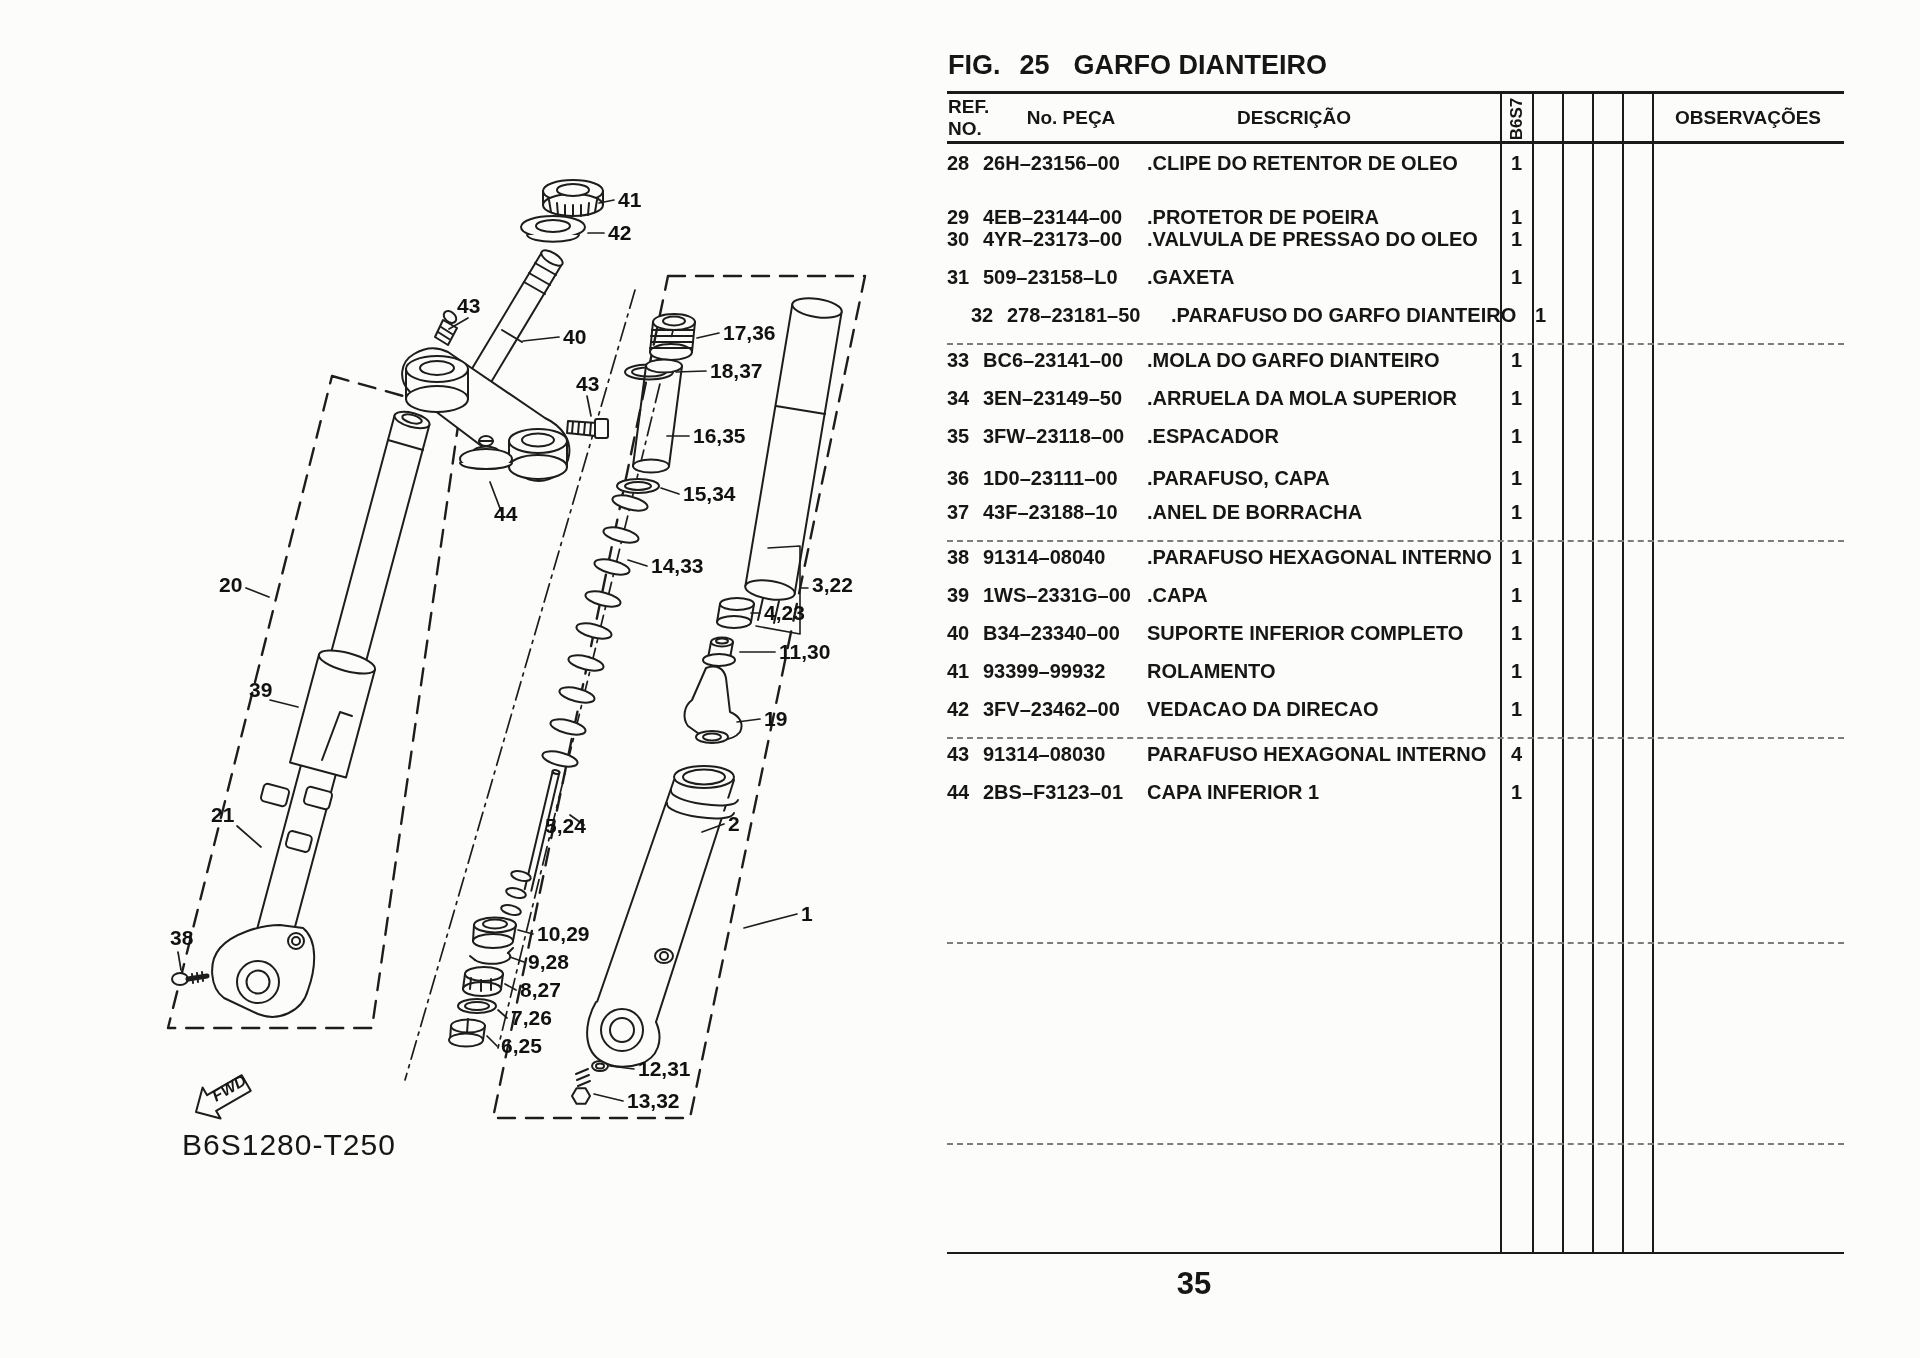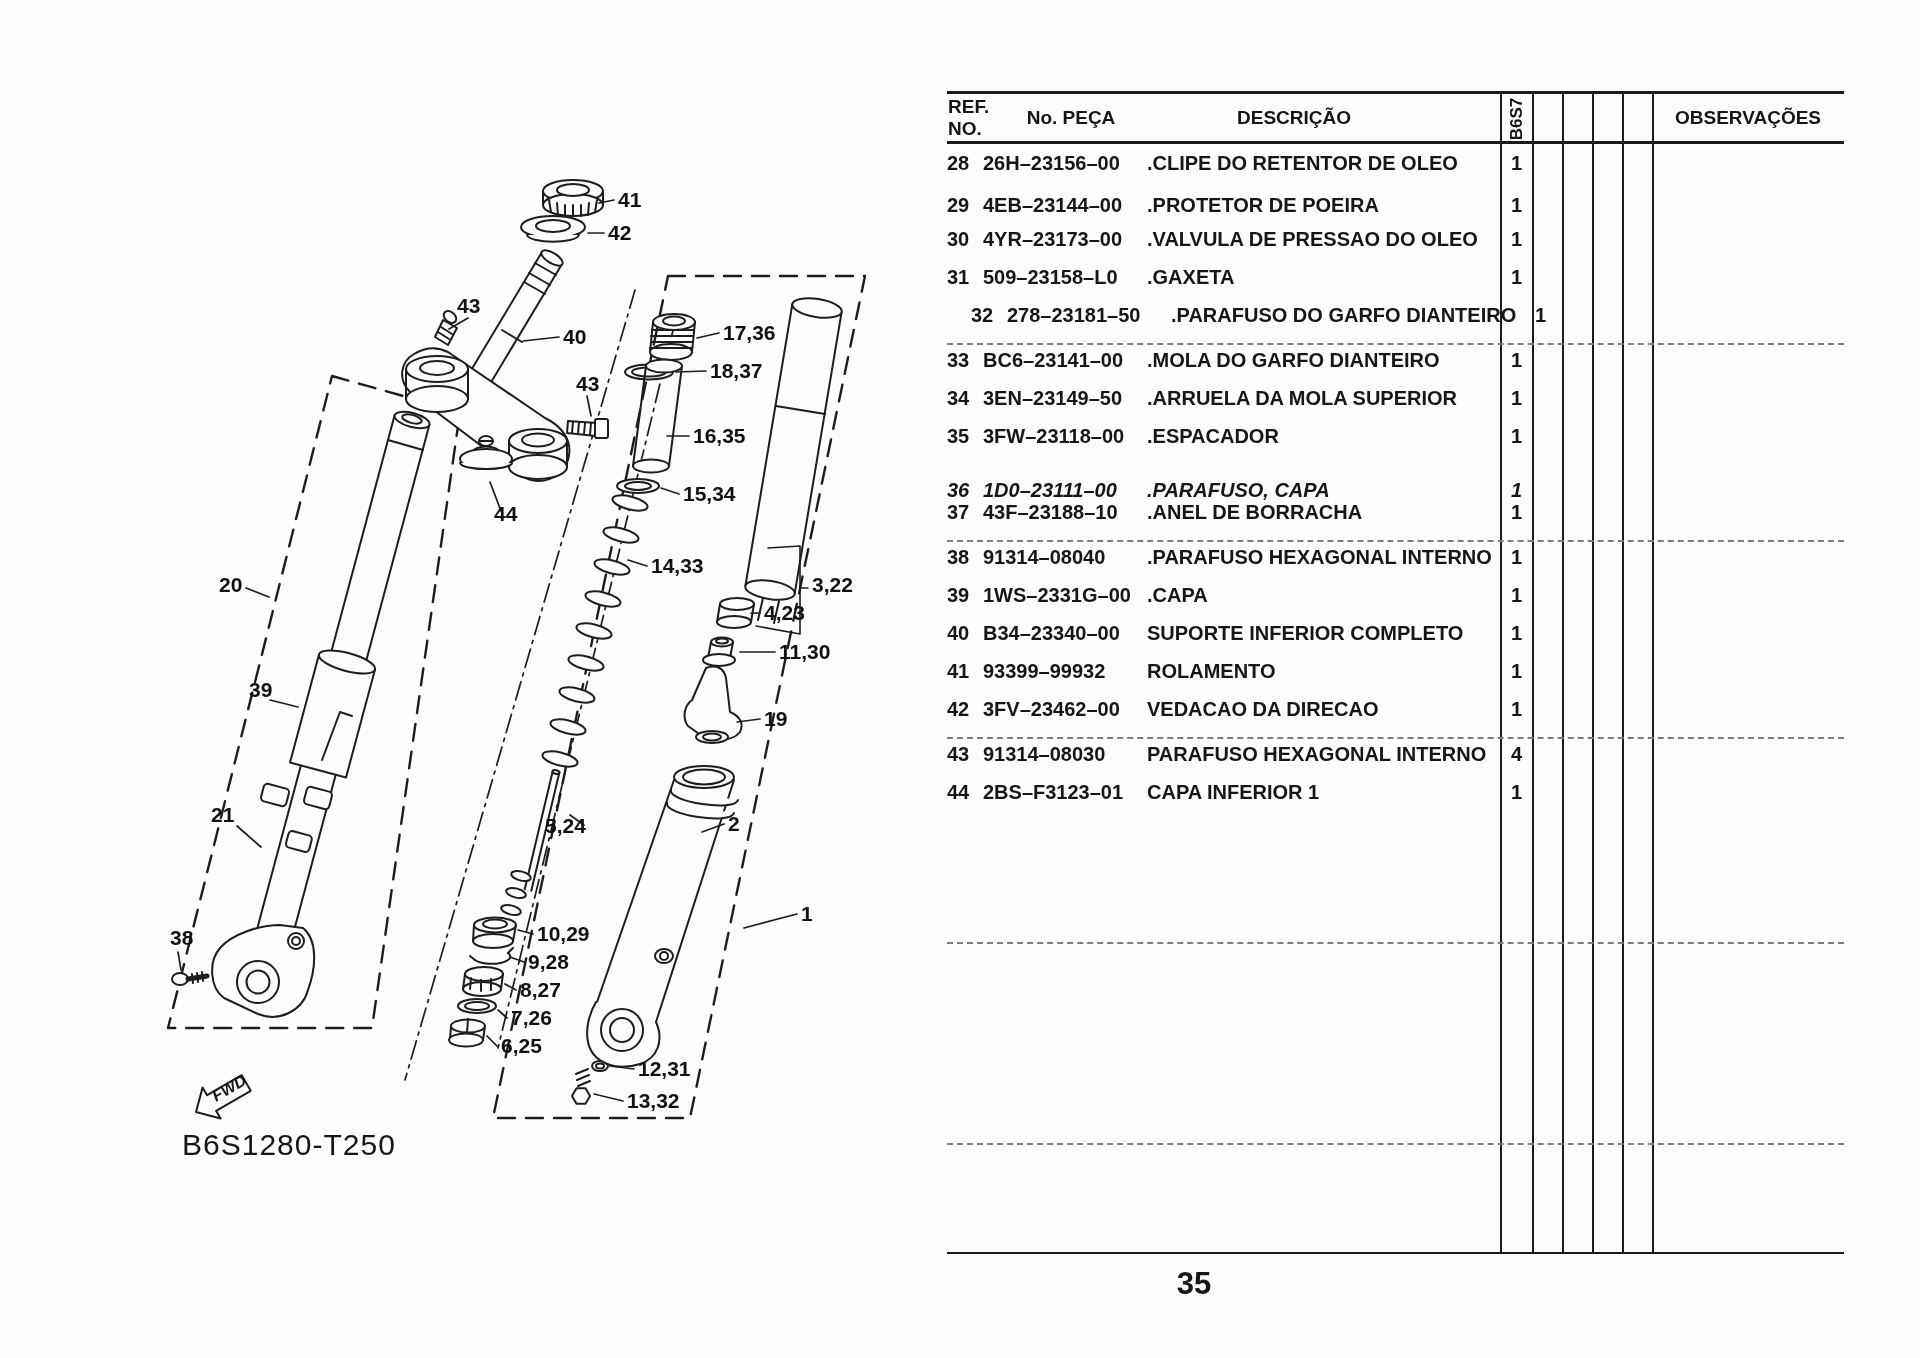--- a/index.html
+++ b/index.html
@@ -26,20 +26,23 @@
   #page-number{position:absolute;left:1194px;top:1266px;transform:translateX(-50%);
                font-size:31px;font-weight:bold}
   #drawing-code{position:absolute;left:182px;top:1128px;font-size:30px;font-weight:normal;letter-spacing:1px}
   #diagram-svg{position:absolute;left:0;top:0}
 </style>
 </head>
 <body>
 
 <div id="page">
 
+  <div id="fig-title">
+    <span>FIG.</span><span class="gap1">25</span><span class="gap2">GARFO DIANTEIRO</span>
+  </div>
 
   <div class="hline" style="left:947px;top:91px;width:897px;height:3px"></div>
   <div class="hline" style="left:947px;top:141px;width:897px;height:3px"></div>
   <div class="hline" style="left:947px;top:1252px;width:897px;height:2px"></div>
   <div class="vline" style="left:1500px;top:93px;height:1159px"></div>
   <div class="vline" style="left:1532px;top:93px;height:1159px"></div>
   <div class="vline" style="left:1562px;top:93px;height:1159px"></div>
   <div class="vline" style="left:1592px;top:93px;height:1159px"></div>
   <div class="vline" style="left:1622px;top:93px;height:1159px"></div>
   <div class="vline" style="left:1652px;top:93px;height:1159px"></div>
@@ -51,21 +54,21 @@
   <div id="hdr-model">B6S7</div>
   <div class="hdr center" style="left:1748px;top:107px">OBSERVAÇÕES</div>
 
   <div id="table-rows">
       <div class="t-row" style="top: 149px;">
         <span class="c-ref">28</span>
         <span class="c-part">26H–23156–00</span>
         <span class="c-desc">.CLIPE DO RETENTOR DE OLEO</span>
         <span class="c-qty">1</span>
       </div>
-      <div class="t-row" style="top: 191px;">
+      <div class="t-row" style="top: 203px;">
         <span class="c-ref">29</span>
         <span class="c-part">4EB–23144–00</span>
         <span class="c-desc">.PROTETOR DE POEIRA</span>
         <span class="c-qty">1</span>
       </div>
       <div class="t-row" style="top: 225px;">
         <span class="c-ref">30</span>
         <span class="c-part">4YR–23173–00</span>
         <span class="c-desc">.VALVULA DE PRESSAO DO OLEO</span>
         <span class="c-qty">1</span>
@@ -94,21 +97,21 @@
         <span class="c-part">3EN–23149–50</span>
         <span class="c-desc">.ARRUELA DA MOLA SUPERIOR</span>
         <span class="c-qty">1</span>
       </div>
       <div class="t-row" style="top: 422px;">
         <span class="c-ref">35</span>
         <span class="c-part">3FW–23118–00</span>
         <span class="c-desc">.ESPACADOR</span>
         <span class="c-qty">1</span>
       </div>
-      <div class="t-row" style="top: 476px; font-style: italic;">
+      <div class="t-row" style="top: 464px;">
         <span class="c-ref">36</span>
         <span class="c-part">1D0–23111–00</span>
         <span class="c-desc">.PARAFUSO, CAPA</span>
         <span class="c-qty">1</span>
       </div>
       <div class="t-row" style="top: 498px;">
         <span class="c-ref">37</span>
         <span class="c-part">43F–23188–10</span>
         <span class="c-desc">.ANEL DE BORRACHA</span>
         <span class="c-qty">1</span>

